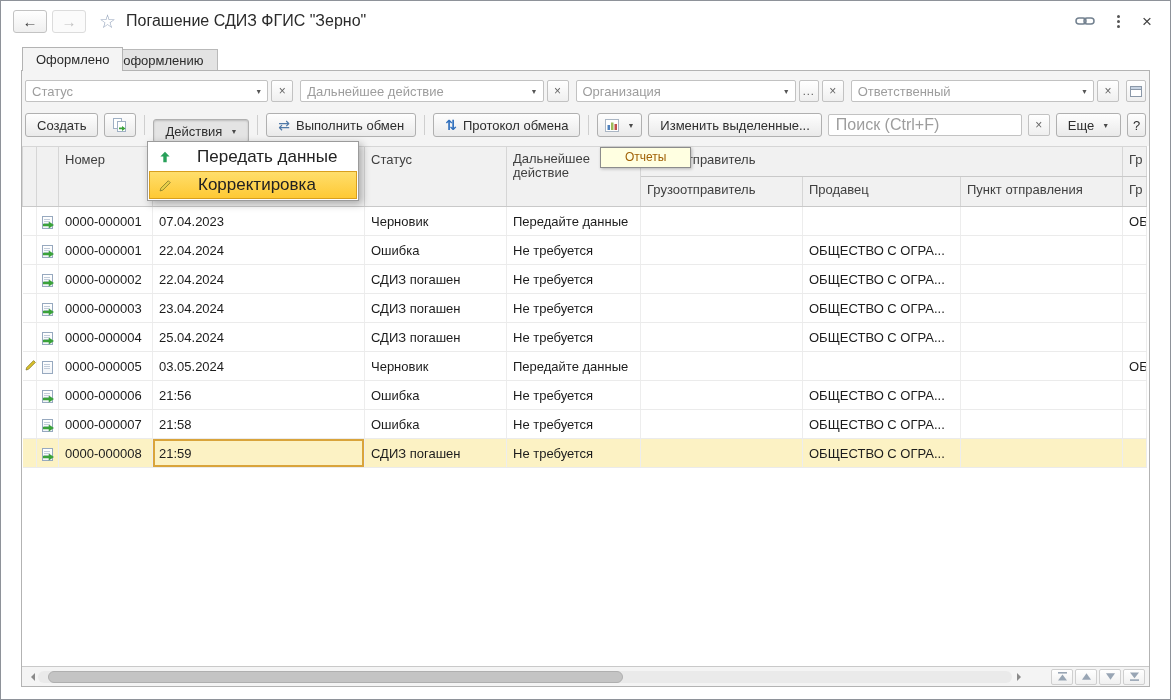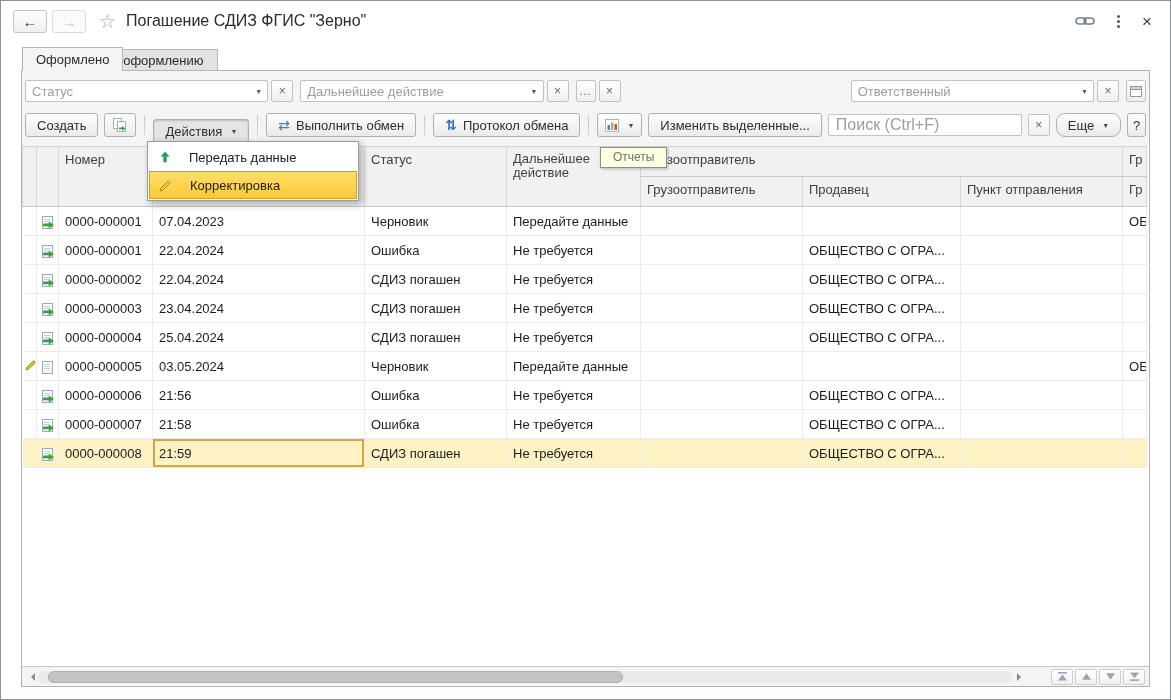--- a/index.html
+++ b/index.html
@@ -45,21 +45,21 @@
   .btn.pressed{background:#e4e4e4;box-shadow:inset 0 1px 2px rgba(0,0,0,.18);margin-top:12px;}
   .iconbtn{padding:0 7px;}
   .caret{font-size:7px;color:#4a4a4a;margin-left:2px;}
   .tsep{width:1px;height:20px;background:#cfcfcf;margin:0 2px;flex:none;}
   .glyph{font-size:14px;line-height:1;}
   .g-exchange{color:#4f79a7;}
   .g-protocol{color:#2f6fbd;font-weight:bold;}
   .searchwrap{width:194px;height:22px;border:1px solid #c2c2c2;border-radius:2px;background:#fff;display:flex;align-items:center;flex:none;}
   .searchwrap input{flex:1;min-width:0;border:none;outline:none;background:transparent;font-size:16px;padding:0 7px;font-family:inherit;color:#333;}
   .searchwrap input::placeholder{color:#9d9d9d;opacity:1;}
-  .more-btn{margin-left:auto;border-radius:9px;}
+  .more-btn{margin-left:auto;}
   .help-btn{width:27px;justify-content:center;padding:0;}
 
   
   .grid{position:absolute;top:75px;left:0;right:0;bottom:20px;background:#fff;overflow:hidden;}
   table{border-collapse:collapse;table-layout:fixed;width:1124px;font-size:13px;}
   th{background:#f1f1f1;border:1px solid #d6d6d6;border-bottom:1px solid #c9c9c9;font-weight:normal;text-align:left;
     padding:5px 6px 0 6px;vertical-align:top;color:#3f3f3f;white-space:nowrap;overflow:hidden;}
   tr.h1 th,tr.h2 th{height:30px;}
   th.wrap{white-space:normal;line-height:14px;}
   td{border-right:1px solid #ededed;border-bottom:1px solid #ebebeb;padding:0 6px;height:29px;white-space:nowrap;overflow:hidden;color:#1c1c1c;vertical-align:middle;}
@@ -69,26 +69,26 @@
 
   
   .doc{width:11px;height:13px;border:1px solid #97a9bf;background:linear-gradient(#ffffff,#f1f4f8);position:relative;display:inline-block;vertical-align:middle;}
   .doc::before{content:"";position:absolute;left:1px;top:2px;width:6px;height:1px;background:#c2cdda;box-shadow:0 2px 0 #c2cdda,0 4px 0 #c2cdda;}
   .doc.posted::after{content:"";position:absolute;left:0;top:5px;width:11px;height:7px;background:#3aa23a;
     clip-path:polygon(0 32%,52% 32%,52% 0,100% 50%,52% 100%,52% 68%,0 68%);}
 
   
   .menu{position:absolute;left:146px;top:140px;width:212px;background:#fff;border:1px solid #9b9b9b;
     box-shadow:3px 3px 8px rgba(0,0,0,.3);z-index:30;padding:1px;}
-  .menu-item{height:28px;display:flex;align-items:center;gap:18px;padding:0 10px;font-size:13px;color:#222;}
+  .menu-item{height:28px;display:flex;align-items:center;gap:26px;padding:0 10px;font-size:17px;color:#222;}
   .menu-item.hl{background:linear-gradient(#ffdf6e,#fec832);box-shadow:inset 0 0 0 1px #d89f1e;}
 
   
-  .tooltip{position:absolute;left:599px;top:146px;background:#ffffe1;border:1px solid #8c8c8c;padding:2px 12px 3px;
-    font-size:12px;color:#737373;z-index:20;box-shadow:1px 1px 3px rgba(0,0,0,.25);white-space:nowrap;}
+  .tooltip{position:absolute;left:599px;top:146px;background:#ffffe1;border:1px solid #8c8c8c;padding:2px 24px 3px;
+    font-size:12px;color:#a16207;z-index:20;box-shadow:1px 1px 3px rgba(0,0,0,.25);white-space:nowrap;}
 
   
   .scrollrow{position:absolute;left:0;right:0;bottom:0;height:20px;border-top:1px solid #c9c9c9;background:#f4f4f4;
     display:flex;align-items:center;padding:0 3px;}
   .hscroll{display:flex;align-items:center;width:1000px;gap:3px;}
   .sarrow{width:10px;height:12px;position:relative;flex:none;}
   .sarrow.left::after{content:"";position:absolute;top:2px;left:2px;border:4px solid transparent;border-right-color:#8a8a8a;}
   .sarrow.right::after{content:"";position:absolute;top:2px;left:2px;border:4px solid transparent;border-left-color:#8a8a8a;}
   .track{flex:1;height:12px;border-radius:6px;background:#eaeaea;position:relative;}
   .thumb{position:absolute;left:10px;top:0;width:575px;height:12px;border-radius:6px;background:#c4c4c4;border:1px solid #afafaf;}
@@ -146,20 +146,24 @@
       <div class="fgroup">
         <div class="combo">
           <input placeholder="Дальнейшее действие" style="">
           <span class="dd">▼</span>
         </div>
         <div class="sq-btn">
             <span>×</span>
           </div>
       </div>
       <div class="fgroup">
+        <div class="combo">
+          <input placeholder="Организация" style="">
+          <span class="dd">▼</span>
+        </div>
         <div class="sq-btn dots">
             <span>...</span>
           </div>
         <div class="sq-btn">
             <span>×</span>
           </div>
       </div>
       <div class="fgroup">
         <div class="combo">
           <input placeholder="Ответственный" style="">

